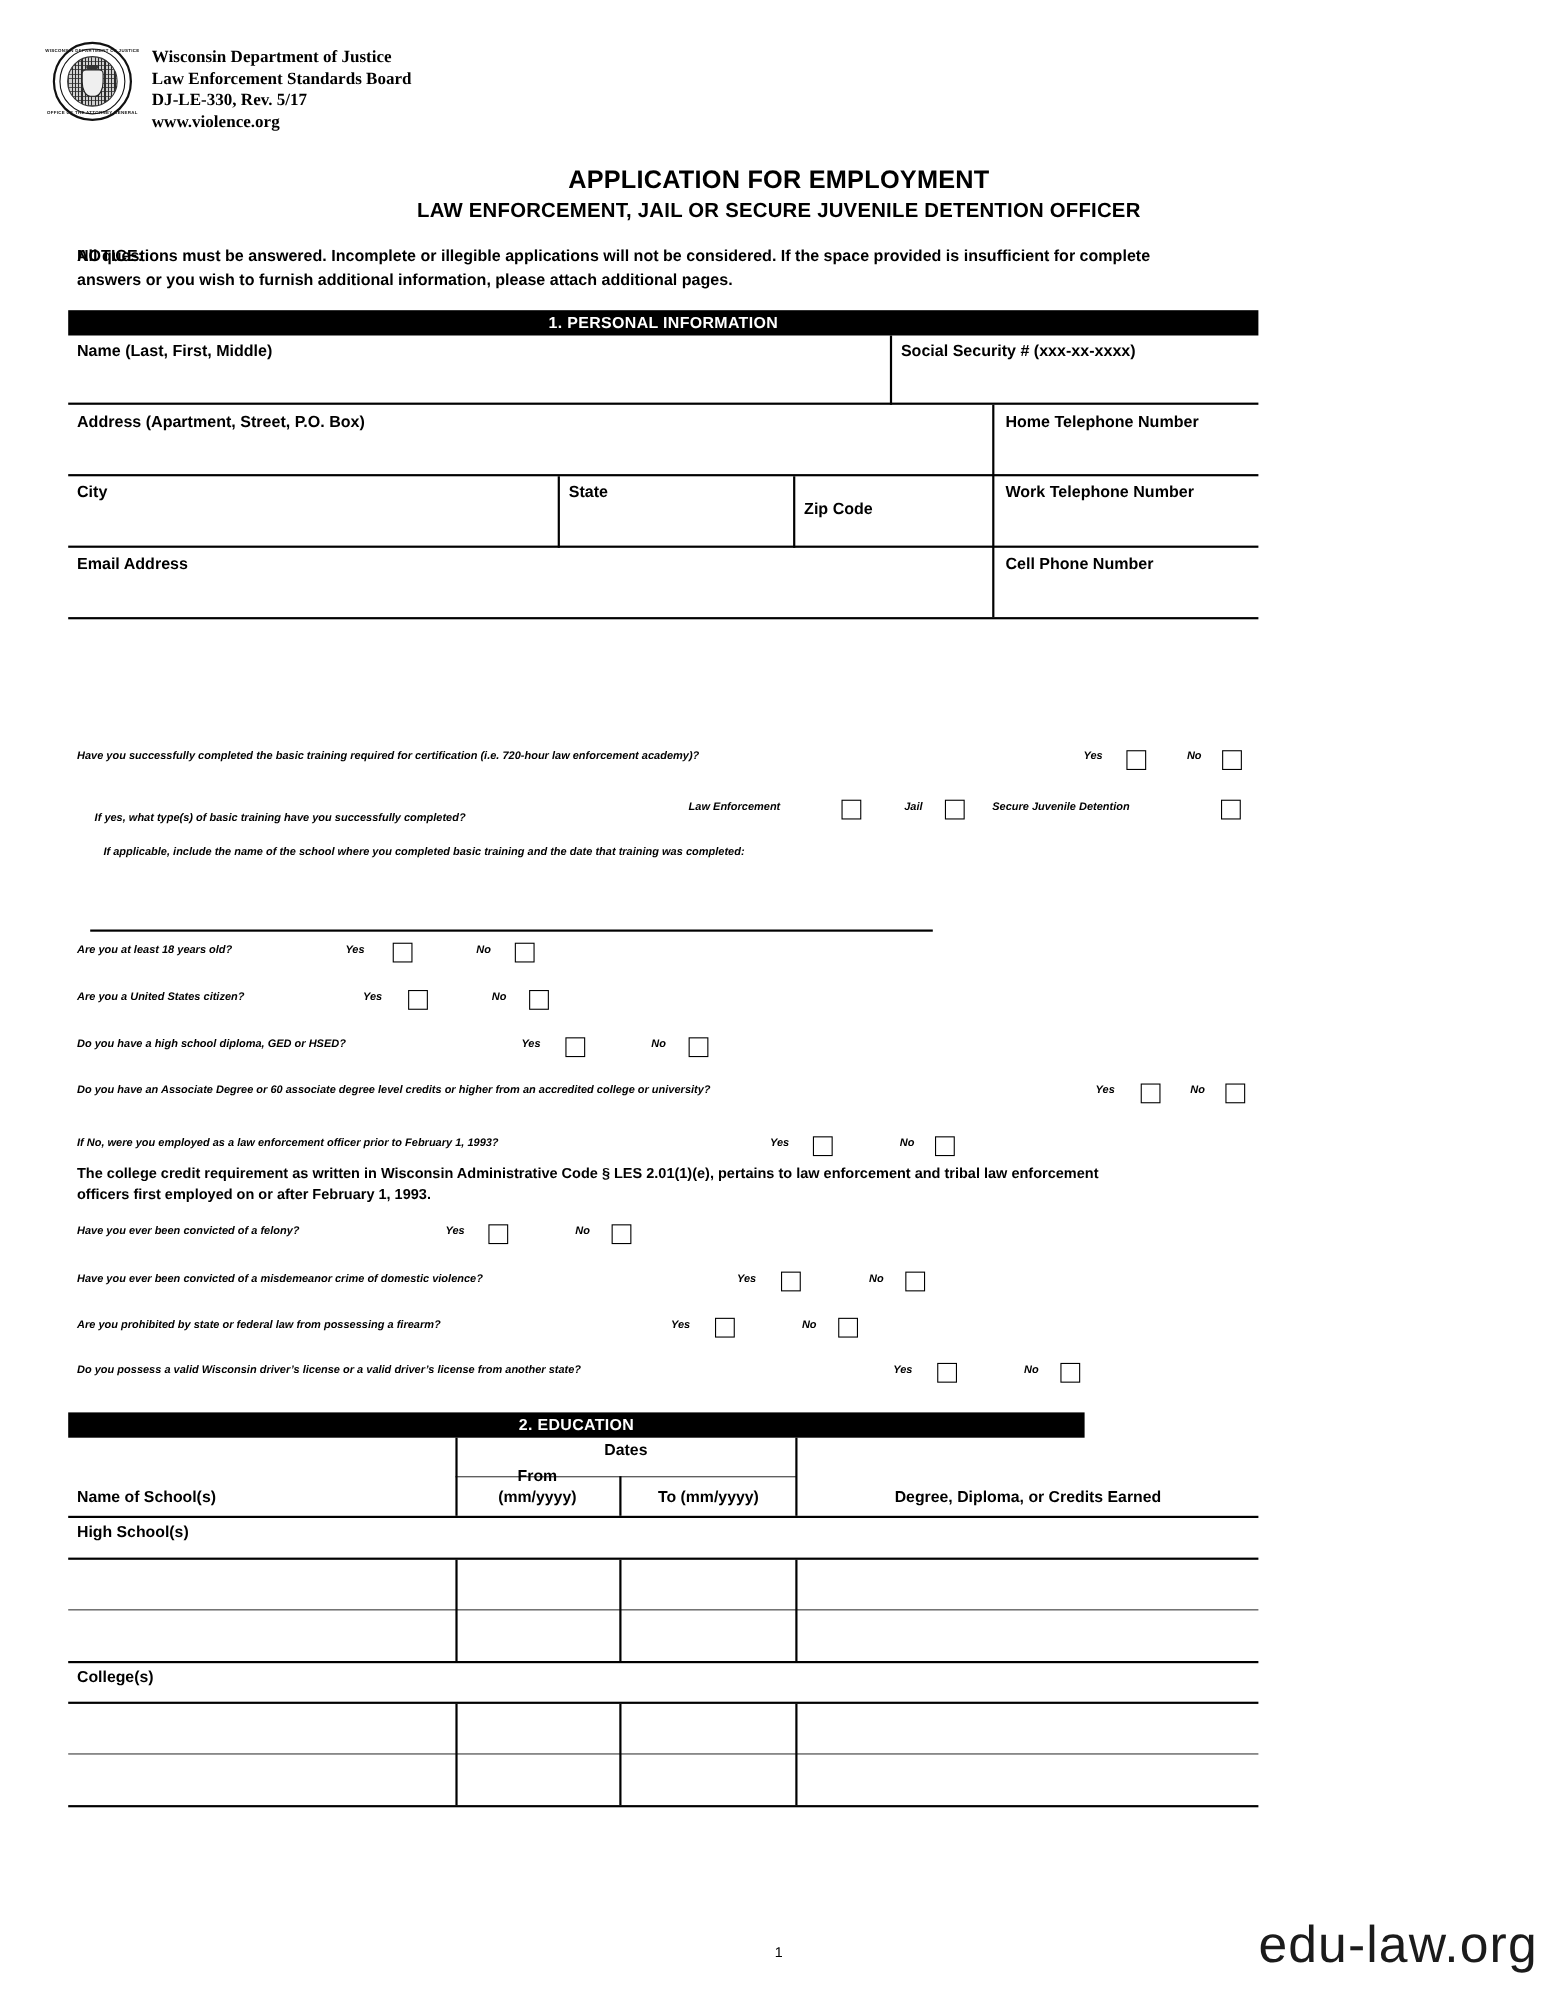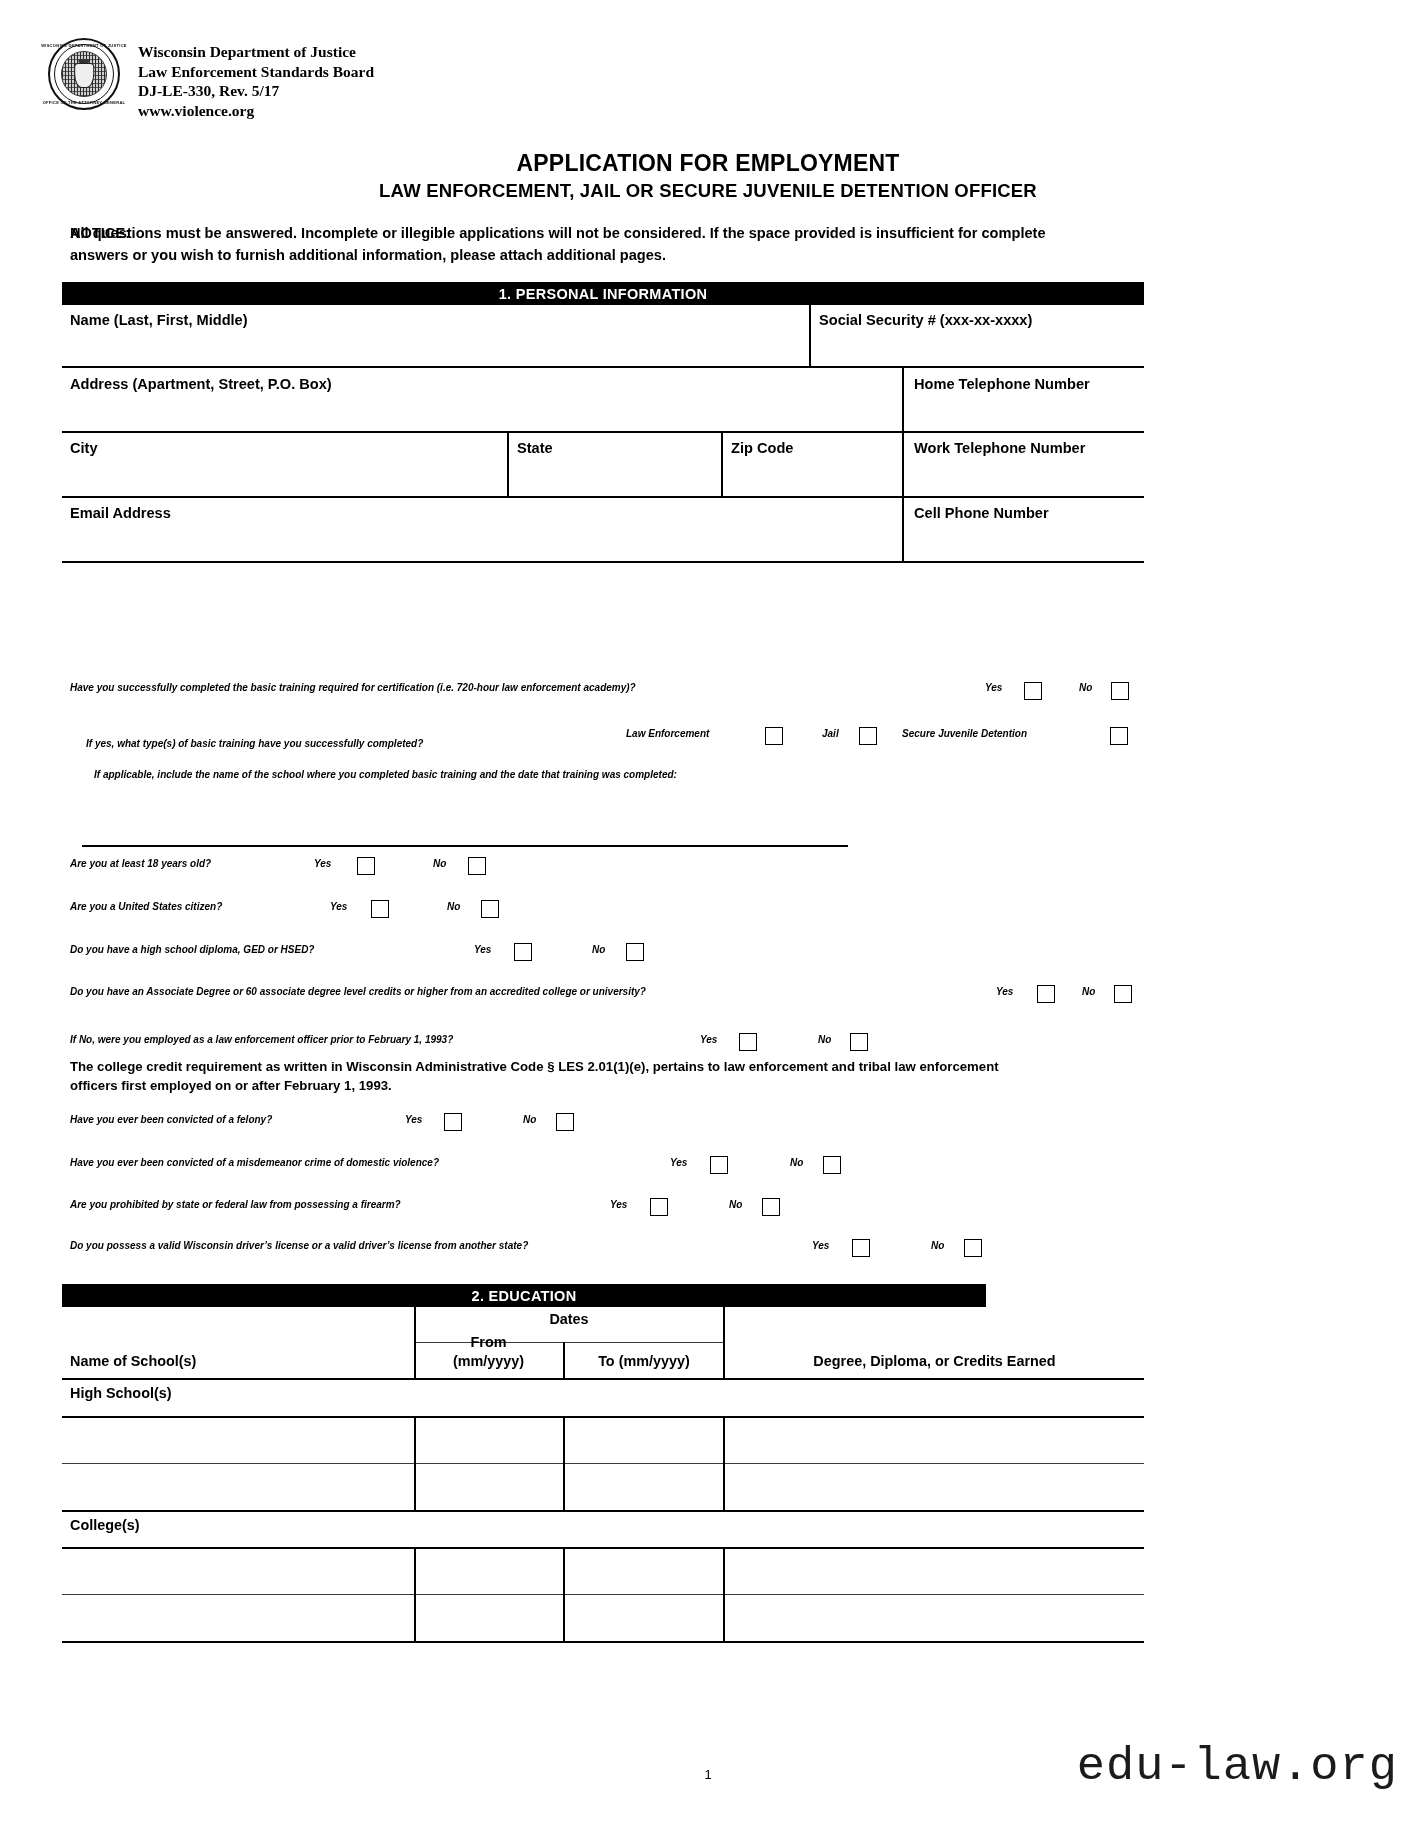--- a/index.html
+++ b/index.html
@@ -58,21 +58,21 @@
   .qsmall{position:absolute;font-size:13.2px;font-weight:bold;line-height:19px;}
   .cb{position:absolute;width:18px;height:18px;border:1.6px solid #000;box-sizing:border-box;background:#fff;}
   .blankline{position:absolute;height:2px;background:#000;}
 
   
   .edu-cell{position:absolute;box-sizing:border-box;font-size:14.4px;font-weight:bold;}
   .edu-txt{position:absolute;font-size:14.4px;font-weight:bold;text-align:center;}
 
   
   .pagenum{position:absolute;left:0;right:0;top:1767px;text-align:center;font-size:13px;}
-  .watermark{position:absolute;right:18px;top:1740px;font-family:Liberation Mono, monospace;
+  .watermark{position:absolute;right:18px;top:1740px;font-family:Liberation Sans, sans-serif;
     font-size:47px;letter-spacing:1px;color:#1b1b1b;}
 </style>
 </head>
 <body>
 
 <div class="page">
 
   <div class="header">
     <div class="seal">
       <div class="ring"></div>
@@ -110,21 +110,21 @@
   <div class="hl" style="left:902px;top:368px;width:2px;height:193px;"></div>
   <div class="hl" style="left:507px;top:433px;width:2px;height:65px;"></div>
   <div class="hl" style="left:721px;top:433px;width:2px;height:65px;"></div>
 
   <div class="lbl" style="left:70px;top:312px;">Name (Last, First, Middle)</div>
   <div class="lbl" style="left:819px;top:312px;">Social Security # (xxx-xx-xxxx)</div>
   <div class="lbl" style="left:70px;top:376px;">Address (Apartment, Street, P.O. Box)</div>
   <div class="lbl" style="left:914px;top:376px;">Home Telephone Number</div>
   <div class="lbl" style="left:70px;top:440px;">City</div>
   <div class="lbl" style="left:517px;top:440px;">State</div>
-  <div class="lbl" style="left:731px;top:440px;">Zip Code</div>
+  <div class="lbl" style="left:731px;top:455px;">Zip Code</div>
   <div class="lbl" style="left:914px;top:440px;">Work Telephone Number</div>
   <div class="lbl" style="left:70px;top:505px;">Email Address</div>
   <div class="lbl" style="left:914px;top:505px;">Cell Phone Number</div>
 
   <div class="cellbox" style="left:64px;top:330px;width:743px;height:35px;"></div>
   <div class="cellbox" style="left:812px;top:330px;width:330px;height:35px;"></div>
   <div class="cellbox" style="left:64px;top:395px;width:836px;height:34px;"></div>
   <div class="cellbox" style="left:905px;top:395px;width:237px;height:34px;"></div>
   <div class="cellbox" style="left:64px;top:460px;width:441px;height:34px;"></div>
   <div class="cellbox" style="left:511px;top:460px;width:208px;height:34px;"></div>

